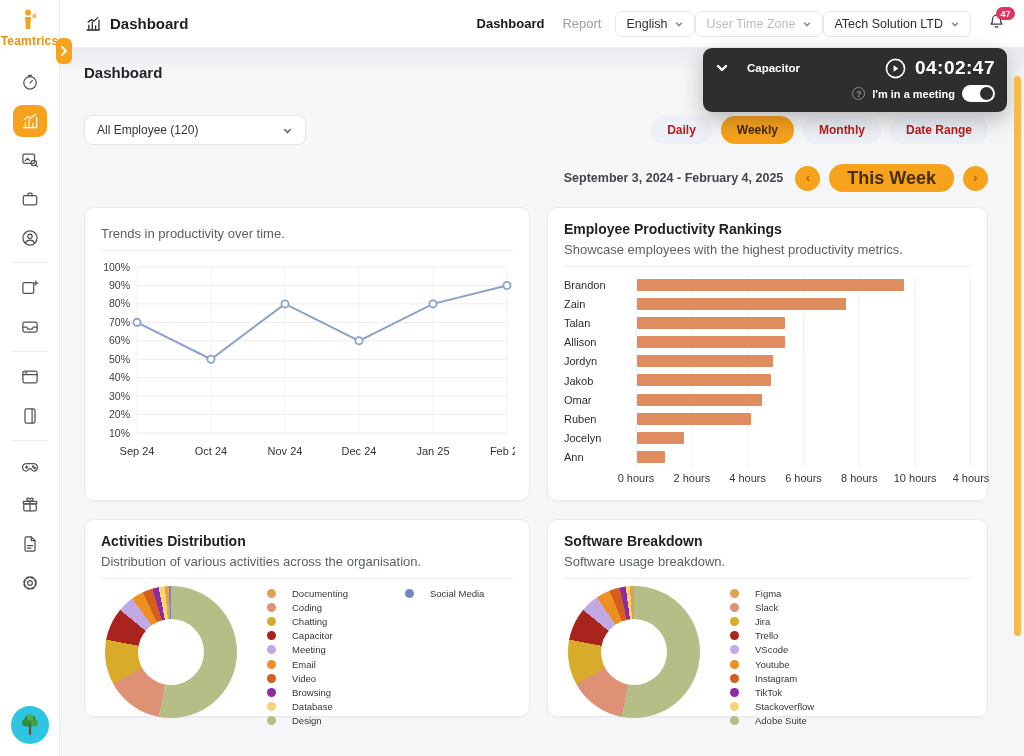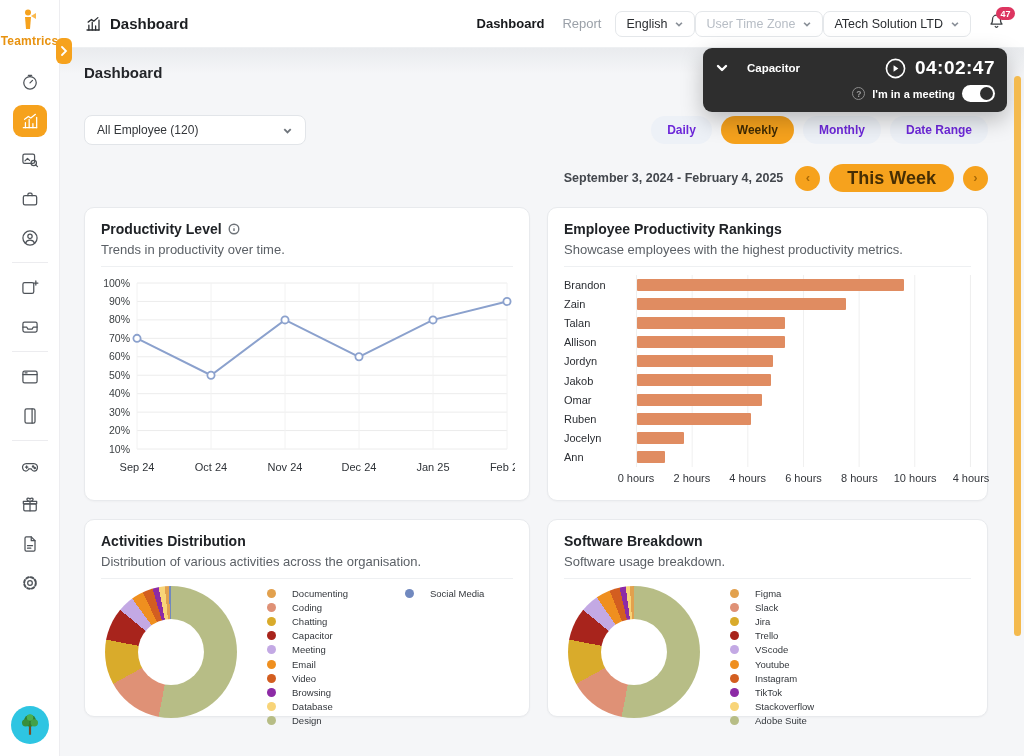--- a/index.html
+++ b/index.html
@@ -76,21 +76,21 @@
     background:#2e2e2e; }
 
   
   .filter-row { display:flex; align-items:center; margin-top:34px; }
   .emp-select { width:222px; height:30px; background:#fff; border:1px solid #e2e5e9;
     border-radius:8px; display:flex; align-items:center; padding:0 12px; font-size:12px;
     color:#33363a; cursor:pointer; }
   .emp-select svg { margin-left:auto; width:11px; height:11px; stroke:#6f757c; fill:none; stroke-width:2; }
   .periods { margin-left:auto; display:flex; gap:9px; }
   .period-btn { height:28px; padding:0 16px; border:none; border-radius:14px; background:#edf1f7;
-    font-family:inherit; font-size:12px; font-weight:bold; color:#6d28d9; cursor:pointer; }
+    font-family:inherit; font-size:12px; font-weight:bold; color:#b91c1c; cursor:pointer; }
   .period-btn.active { background:#f6a21d; color:#402b04; }
   .date-row { display:flex; align-items:center; justify-content:flex-end; gap:9px; margin-top:19px; }
   .date-range-text { font-size:12.5px; font-weight:bold; color:#43474d; margin-right:3px; }
   .nav-circle { width:25px; height:25px; border-radius:50%; background:#f6a21d; border:none;
     color:#a96a08; font-size:13px; font-weight:bold; cursor:pointer; display:flex;
     align-items:center; justify-content:center; padding-bottom:1px; }
   .this-week-btn { height:28px; padding:0 18px; border:none; border-radius:14px; background:#f6a21d;
     font-family:inherit; font-size:18px; font-weight:bold; color:#462e04; cursor:pointer; }
 
   
@@ -350,27 +350,20 @@
       <div class="date-row">
         <span class="date-range-text">September 3, 2024 - February 4, 2025</span>
         <button class="nav-circle">‹</button>
         <button class="this-week-btn">This Week</button>
         <button class="nav-circle">›</button>
       </div>
 
       <div class="cards">
 
         <div class="card tall">
-          <div class="card-title">
-            <span>Productivity Level</span>
-            <svg viewBox="0 0 14 14">
-              <circle cx="7" cy="7" r="5.6"></circle>
-                <path d="M7 6.2v3.2M7 4.2v.3"></path>
-            </svg>
-          </div>
           <div class="card-sub">Trends in productivity over time.</div>
           <div class="card-divider"></div>
           <div class="line-chart" id="line-chart"><svg width="414" height="208" viewBox="0 0 414 208">
                 <line x1="36" y1="12" x2="406" y2="12" stroke="#ececec"></line>
                 <text x="29" y="15.5" font-size="10.5" fill="#3c4043" text-anchor="end">100%</text>
                 <line x1="36" y1="30.444444444444443" x2="406" y2="30.444444444444443" stroke="#ececec"></line>
                 <text x="29" y="33.94444444444444" font-size="10.5" fill="#3c4043" text-anchor="end">90%</text>
                 <line x1="36" y1="48.888888888888886" x2="406" y2="48.888888888888886" stroke="#ececec"></line>
                 <text x="29" y="52.388888888888886" font-size="10.5" fill="#3c4043" text-anchor="end">80%</text>
                 <line x1="36" y1="67.33333333333333" x2="406" y2="67.33333333333333" stroke="#ececec"></line>

